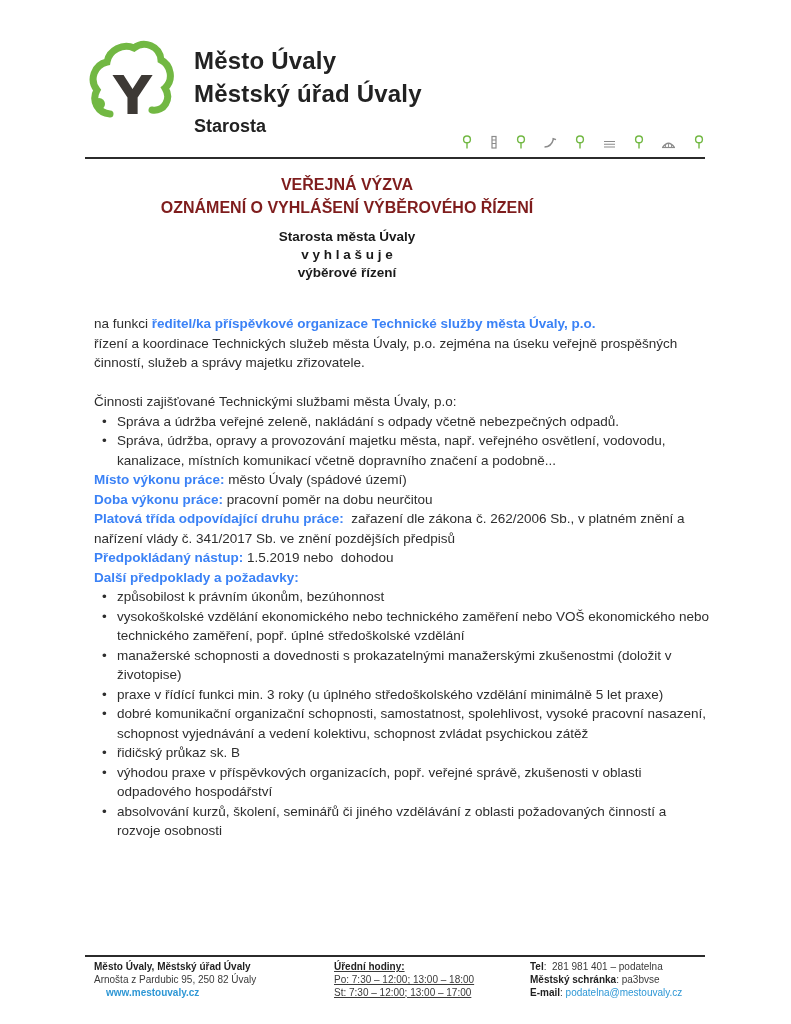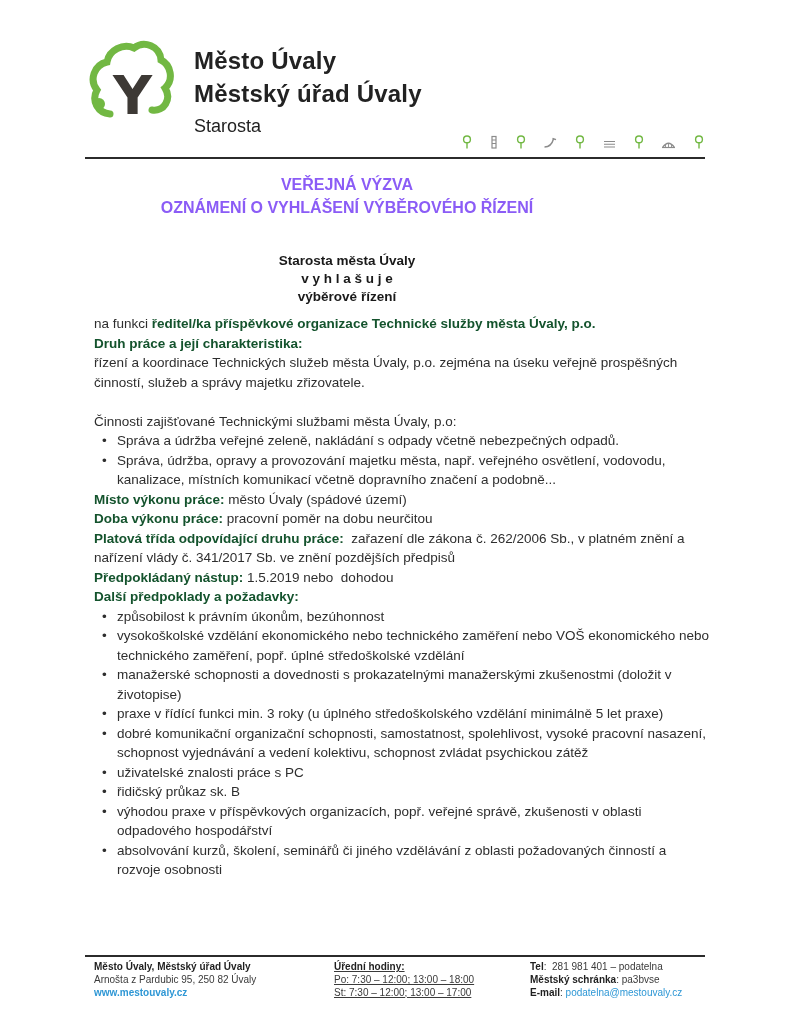--- a/index.html
+++ b/index.html
@@ -7,61 +7,61 @@
   .page {
     position:relative; width:791px; height:1024px; background:#ffffff;
     font-family:"Liberation Sans","DejaVu Sans",sans-serif; color:#2e2e2e;
     overflow:hidden;
   }
 
   
   .logo { position:absolute; left:86px; top:38px; width:88px; height:88px; }
   .org-block { position:absolute; left:194px; top:44px; color:#222222; }
   .org-name, .office-name { font-size:24px; font-weight:bold; line-height:33px; letter-spacing:0.2px; }
-  .department { font-size:18px; font-weight:normal; line-height:26px; margin-top:3px; }
+  .department { font-size:18px; font-weight:bold; line-height:26px; margin-top:3px; }
 
   .icon-strip {
     position:absolute; top:134px; left:462px; width:242px; height:15px;
     display:flex; justify-content:space-between; align-items:flex-end;
   }
   .icon-strip span { display:inline-flex; align-items:flex-end; }
 
   .header-rule  { position:absolute; top:157px; left:85px; width:620px; border-top:2px solid #2b2b2b; }
   .footer-rule  { position:absolute; top:955px; left:85px; width:620px; border-top:2px solid #2b2b2b; }
 
   
   .title-block {
     position:absolute; top:173px; left:85px; width:524px; text-align:center;
-    font-size:16px; font-weight:bold; line-height:23px; color:#8b5cf6;
+    font-size:16px; font-weight:bold; line-height:23px; color:#7f1d1d;
   }
   .subtitle-block {
-    position:absolute; top:252px; left:85px; width:524px; text-align:center;
+    position:absolute; top:228px; left:85px; width:524px; text-align:center;
     font-size:13.5px; font-weight:bold; line-height:18px; color:#191919;
   }
 
   
   .body-block {
     position:absolute; left:94px; top:314px; width:616px;
     font-size:13.5px; line-height:19.5px; color:#2e2e2e;
   }
   .body-block p { margin:0; }
-  .body-block strong { color:#14532d; }
+  .body-block strong { color:#3b82f6; }
   .spacer { height:19.5px; }
   ul.doc-list { list-style:none; margin:0; padding:0 0 0 23px; }
   ul.doc-list li { position:relative; }
   ul.doc-list li::before {
     content:"•"; position:absolute; left:-15px; top:0; font-size:13.5px; color:#2e2e2e;
   }
 
   
   .footer-col { position:absolute; top:961px; font-size:10px; line-height:12.8px; color:#3a3a3a; }
   .footer-col strong { color:#1f1f1f; }
   .fc1 { left:94px; }  .fc2 { left:334px;text-decoration:underline; }  .fc3 { left:530px; }
   a.link { color:#2e97d5; text-decoration:none; cursor:pointer; }
-  a.link-bold { font-weight:bold; }
+  a.link-bold { font-weight:bold;margin-left:12px; }
 </style>
 </head>
 <body>
 
 <div class="page">
 
   <div class="logo">
     <svg width="88" height="88" viewBox="0 0 88 88">
       <path d="M24 76 C12 75 5 63 11 52 C3 42 8 27 21 24 C23 12 37 5 48 10 C58 2 74 8 75 22 C85 27 88 42 79 50 C86 61 78 74 66 72" fill="none" stroke="#72b843" stroke-width="7" stroke-linecap="round"></path>
       <circle cx="13" cy="66" r="6" fill="#72b843"></circle>
@@ -142,21 +142,20 @@
   <div class="subtitle-block">
     <div>Starosta města Úvaly</div>
     <div>v y h l a š u j e</div>
     <div>výběrové řízení</div>
   </div>
 
   <div class="body-block">
 
     <p><span>na funkci </span><strong>ředitel/ka příspěvkové organizace Technické služby města Úvaly, p.o.</strong></p>
 
-    <p><strong>Druh práce a její charakteristika:</strong></p>
     <p>řízení a koordinace Technických služeb města Úvaly, p.o. zejména na úseku veřejně prospěšných činností, služeb a správy majetku zřizovatele.</p>
 
     <div class="spacer"></div>
 
     <p>Činnosti zajišťované Technickými službami města Úvaly, p.o:</p>
     <ul class="doc-list">
       <li>Správa a údržba veřejné zeleně, nakládání s odpady včetně nebezpečných odpadů.</li>
       <li>Správa, údržba, opravy a provozování majetku města, např. veřejného osvětlení, vodovodu, kanalizace, místních komunikací včetně dopravního značení a podobně...</li>
     </ul>
 
@@ -165,21 +164,20 @@
     <p><strong>Platová třída odpovídající druhu práce:</strong><span>&nbsp; zařazení dle zákona č. 262/2006 Sb., v platném znění a nařízení vlády č. 341/2017 Sb. ve znění pozdějších předpisů</span></p>
     <p><strong>Předpokládaný nástup:</strong><span> 1.5.2019 nebo&nbsp; dohodou</span></p>
 
     <p><strong>Další předpoklady a požadavky:</strong></p>
     <ul class="doc-list">
       <li>způsobilost k právním úkonům, bezúhonnost</li>
       <li>vysokoškolské vzdělání ekonomického nebo technického zaměření nebo VOŠ ekonomického nebo technického zaměření, popř. úplné středoškolské vzdělání</li>
       <li>manažerské schopnosti a dovednosti s prokazatelnými manažerskými zkušenostmi (doložit v životopise)</li>
       <li>praxe v řídící funkci min. 3 roky (u úplného středoškolského vzdělání minimálně 5 let praxe)</li>
       <li>dobré komunikační organizační schopnosti, samostatnost, spolehlivost, vysoké pracovní nasazení, schopnost vyjednávání a vedení kolektivu, schopnost zvládat psychickou zátěž</li>
-      <li>uživatelské znalosti práce s PC</li>
       <li>řidičský průkaz sk. B</li>
       <li>výhodou praxe v příspěvkových organizacích, popř. veřejné správě, zkušenosti v oblasti odpadového hospodářství</li>
       <li>absolvování kurzů, školení, seminářů či jiného vzdělávání z oblasti požadovaných činností a rozvoje osobnosti</li>
     </ul>
   </div>
 
   <div class="footer-rule"></div>
 
   <div class="footer-col fc1">
     <div><strong>Město Úvaly, Městský úřad Úvaly</strong></div>

